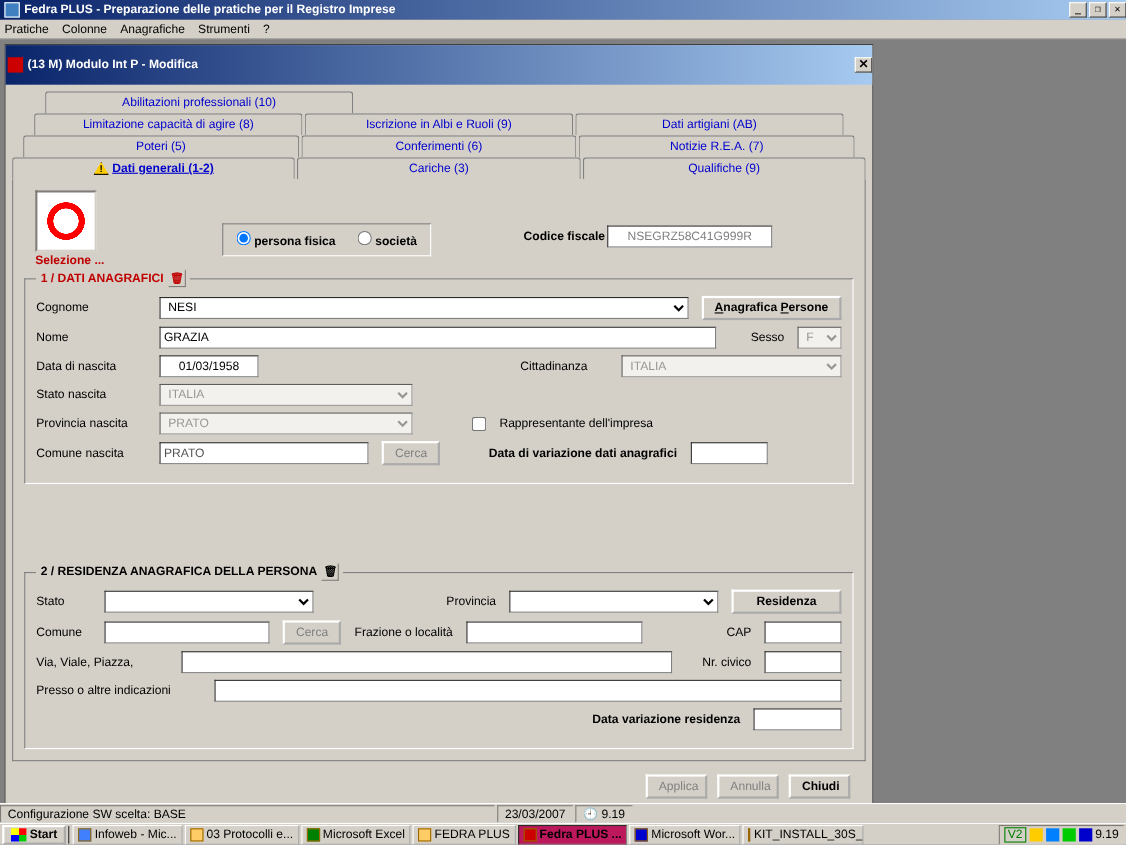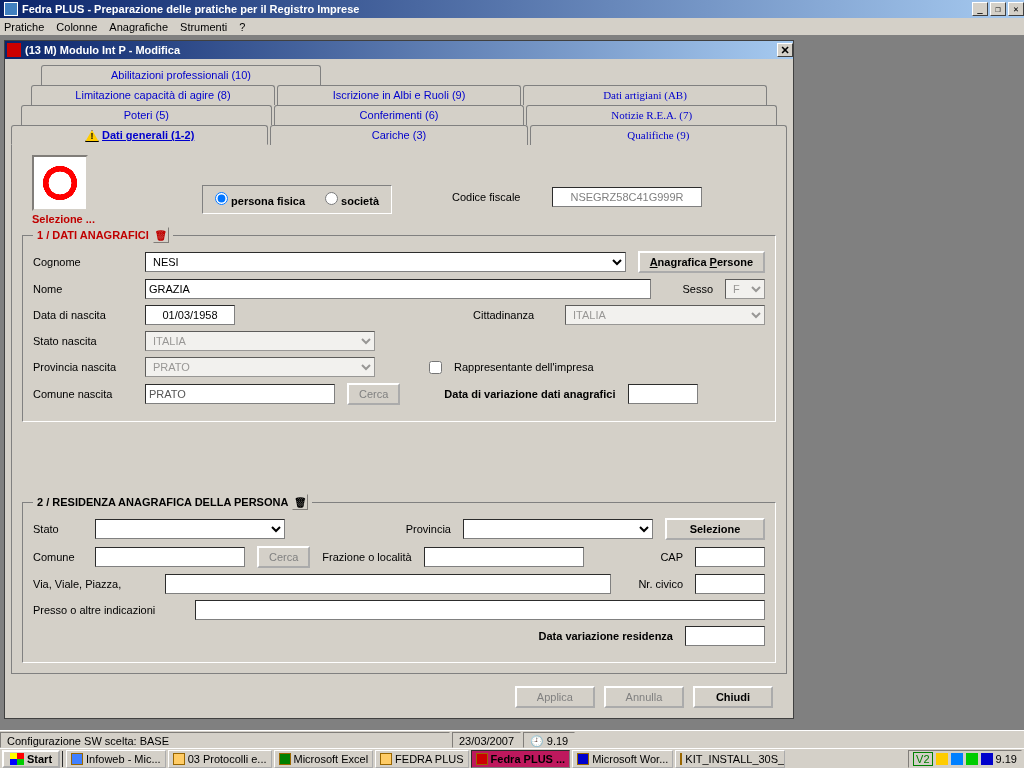--- a/index.html
+++ b/index.html
@@ -5,54 +5,54 @@
 * { box-sizing: border-box; margin: 0; padding: 0; font-family: "Tahoma", "MS Sans Serif", sans-serif; font-size: 11px; }
 body { background: #808080; width: 1024px; height: 768px; overflow: hidden; position: relative; }
 .titlebar { background: linear-gradient(to right, #0a246a, #a6caf0); height: 18px; display: flex; align-items: center; color: #fff; font-weight: bold; padding-left: 4px; }
 .titlebar .icon { width: 14px; height: 14px; background: #4080c0; margin-right: 4px; border: 1px solid #fff; }
 .titlebar .spacer { flex: 1; }
 .titlebar .wbtn { width: 16px; height: 14px; background: #d4d0c8; border: 1px solid #fff; border-right-color:#404040; border-bottom-color:#404040; margin-left: 2px; font-size: 9px; text-align: center; line-height: 12px; color:#000; font-family: "Marlett", monospace; }
 .menubar { background: #d4d0c8; height: 18px; display: flex; align-items: center; padding-left: 4px; gap: 12px; border-bottom: 1px solid #808080; }
 .menubar span { cursor: default; }
 .workspace { position: absolute; top: 36px; left: 0; right: 0; bottom: 38px; background: #808080; }
 .mdi { position: absolute; left: 4px; top: 4px; width: 790px; background: #d4d0c8; border: 1px solid #404040; }
-.mdi-title { background: linear-gradient(to right, #0a246a, #a6caf0); height: 18px; display: flex; align-items: center; color: #fff; font-weight: bold; padding-left: 2px; }
+.mdi-title { background: linear-gradient(to right, #0a246a, #a6caf0); height: 36px; display: flex; align-items: center; color: #fff; font-weight: bold; padding-left: 2px; }
 .mdi-title .icon { width: 14px; height: 14px; background: #c00; margin-right: 4px; }
 .mdi-title .x { width: 16px; height: 14px; background: #d4d0c8; border: 1px solid #fff; border-right-color:#404040; border-bottom-color:#404040; text-align: center; line-height: 12px; color:#000; font-weight: bold; }
 .tabstack { position: relative; padding: 6px; }
 .tabrow { display: flex; height: 20px; }
 .tab { flex: 1; border: 1px solid #808080; border-bottom: none; background: #d4d0c8; text-align: center; line-height: 18px; color: #0000cc; cursor: default; margin-right: 2px; border-top-left-radius: 3px; border-top-right-radius: 3px; }
-.tab:last-child { margin-right: 0; font-family: Liberation Serif, serif; }
+.tab:last-child { margin-right: 0; }
 .tabrow.indent1 { margin-left: 10px; margin-right: 10px; }
 .tabrow.indent2 { margin-left: 20px; margin-right: 20px; }
 .tabrow.indent3 { margin-left: 30px; margin-right: 30px; }
 .tab.active { background: #d4d0c8; font-weight: bold; text-decoration: underline; border-bottom: 1px solid #d4d0c8; position: relative; z-index: 2; }
 .tab .warn { display:inline-block; width:14px; height:12px; background: #ffcc00; clip-path: polygon(50% 0, 100% 100%, 0 100%); border:1px solid #000; margin-right:3px; vertical-align:middle; font-size:9px; line-height:10px; font-weight:bold; color:#000; }
 .panel { border: 1px solid #808080; border-top: none; padding: 10px; background: #d4d0c8; min-height: 460px; position: relative; }
 .selblock { position: absolute; left: 20px; top: 10px; }
 .selblock .imgbox { width: 56px; height: 56px; border: 2px inset #d4d0c8; background: #fff; display:flex; align-items:center; justify-content:center; }
 .selblock .imgbox .ic { width:40px; height:40px; background: radial-gradient(circle, #fff 40%, #f00 41%, #f00 60%, #fff 61%); position:relative; }
 .selblock .lbl { color: #c00000; font-weight: bold; margin-top: 2px; }
 .radiorow { position: absolute; left: 190px; top: 40px; border: 1px solid #808080; border-right-color:#fff; border-bottom-color:#fff; padding: 6px 12px; display:flex; gap: 20px; align-items:center; }
 .radiorow label { font-weight: bold; }
-.cflabel { position:absolute; left: 440px; top: 46px; font-weight: normal; }
+.cflabel { position:absolute; left: 464px; top: 46px; font-weight: bold; }
 .cfinput { position:absolute; left: 540px; top: 42px; width: 150px; height: 20px; background:#fff; border: 1px inset #808080; padding: 2px 4px; color:#808080; text-align:center; }
 fieldset { border: 1px solid #808080; border-right-color:#fff; border-bottom-color:#fff; margin-top: 72px; padding: 8px 10px 10px 10px; position: relative; }
 fieldset + fieldset { }
 legend { color: #c00000; font-weight: bold; padding: 0 4px; display:flex; align-items:center; gap:4px; }
 legend .trash { width:16px; height:16px; border:1px outset #d4d0c8; background:#d4d0c8; display:inline-flex; align-items:center; justify-content:center; font-size:10px; }
 .row { display: flex; align-items: center; margin-bottom: 6px; gap: 12px; }
 .lbl { width: 100px; }
 input.text, select.text { background: #fff; border: 1px inset #808080; height: 20px; padding: 1px 3px; }
 input.text[readonly] { background:#fff; color:#555; }
 .btn { background: #d4d0c8; border: 2px outset #fff; height: 22px; padding: 0 10px; cursor: default; }
 .btn.bold { font-weight: bold; }
 .btn.disabled { color: #808080; }
 .footer-btns { text-align: right; padding: 6px 20px 10px 0; }
-.footer-btns .btn { width: 80px; margin-left: 6px; }
+.footer-btns .btn { width: 56px; margin-left: 6px; }
 .statusbar { position: absolute; bottom: 20px; left: 0; right: 0; height: 18px; background: #d4d0c8; border-top: 1px solid #fff; display:flex; align-items:center; font-size:11px; }
 .statusbar .cell { border: 1px inset #d4d0c8; padding: 1px 6px; margin-right: 2px; height: 16px; line-height:14px; }
 .taskbar { position: absolute; bottom: 0; left: 0; right: 0; height: 20px; background: #d4d0c8; border-top: 1px solid #fff; display: flex; align-items: center; padding: 0 2px; gap: 2px; }
 .startbtn { background: #d4d0c8; border: 2px outset #fff; height: 18px; padding: 0 6px; font-weight: bold; display:flex; align-items:center; gap:3px; }
 .startbtn .flag { width:14px; height:12px; background: conic-gradient(#f00 0 25%, #0c0 0 50%, #00f 0 75%, #ff0 0); }
 .taskbtn { background: #d4d0c8; border: 1px outset #fff; height: 18px; padding: 0 4px; font-size: 10px; display:flex; align-items:center; gap:3px; max-width: 110px; overflow:hidden; white-space:nowrap; }
 .taskbtn.active { border: 1px inset #808080; background:#be185d; font-weight:bold; }
 .taskbtn .ic { width:12px; height:12px; background:#ffcc66; border:1px solid #996600; }
 .tray { margin-left: auto; border: 1px inset #d4d0c8; height: 18px; padding: 0 4px; display:flex; align-items:center; gap:3px; font-size:10px; }
 .tray .ti { width:12px; height:12px; }
@@ -175,21 +175,21 @@
               <span>2 / RESIDENZA ANAGRAFICA DELLA PERSONA</span>
               <span class="trash">🗑</span>
             </legend>
 
           <div class="row">
             <span class="lbl" style="width:50px">Stato</span>
             <select class="text" style="width:190px"><option></option></select>
             <div style="flex:1"></div>
             <span>Provincia</span>
             <select class="text" style="width:190px"><option></option></select>
-            <button class="btn bold" style="width:100px">Selezione</button>
+            <button class="btn bold" style="width:100px">Residenza</button>
           </div>
           <div class="row">
             <span class="lbl" style="width:50px">Comune</span>
             <input class="text" style="width: 150px;">
             <button class="btn disabled">Cerca</button>
             <span>Frazione o località</span>
             <input class="text" style="width: 160px;">
             <div style="flex:1"></div>
             <span>CAP</span>
             <input class="text" style="width: 70px;">

